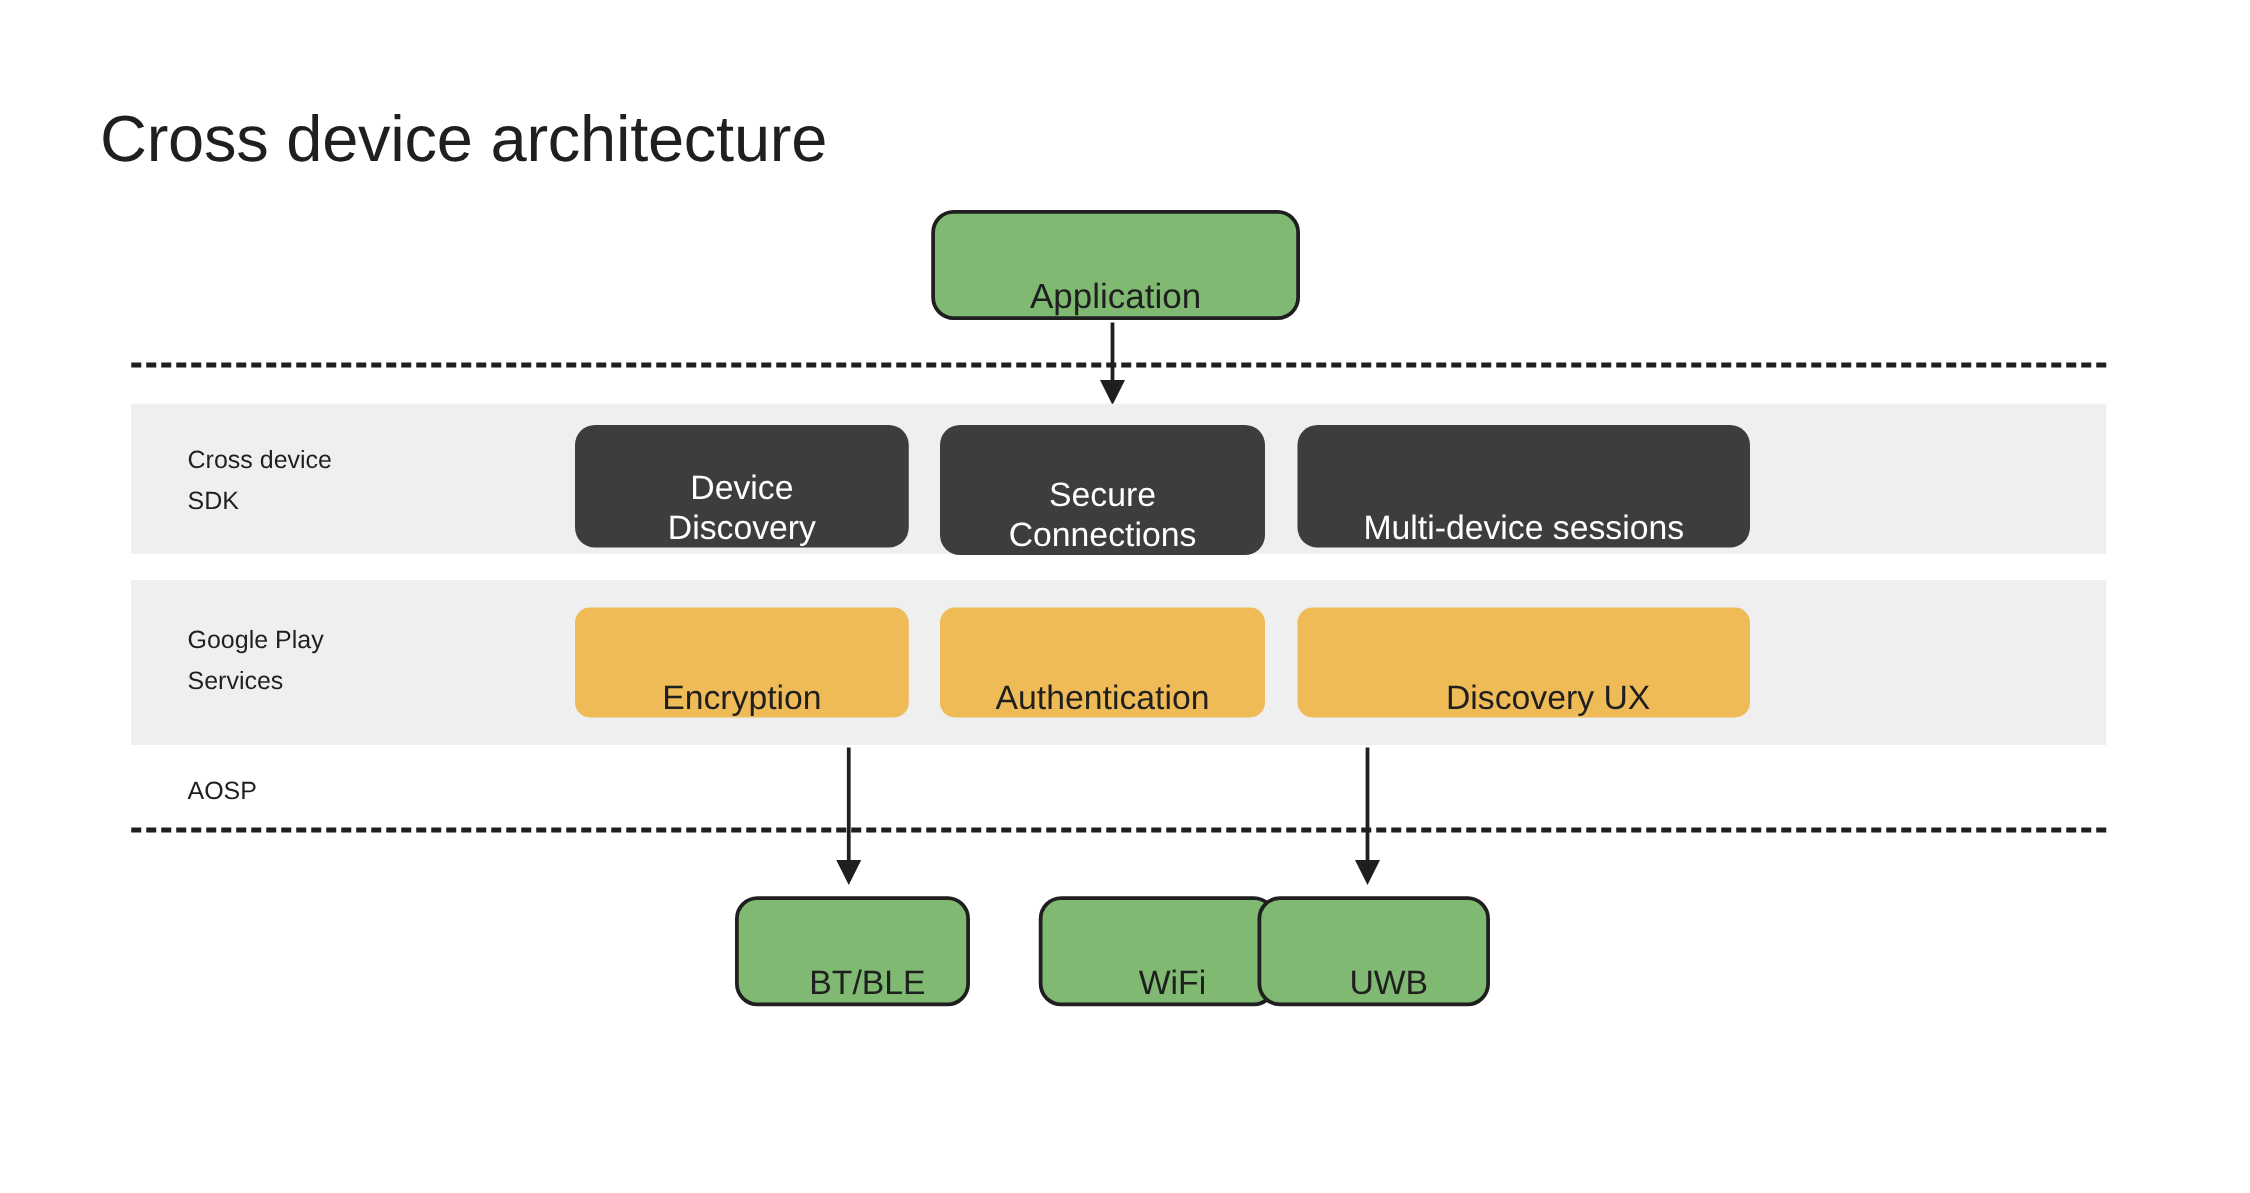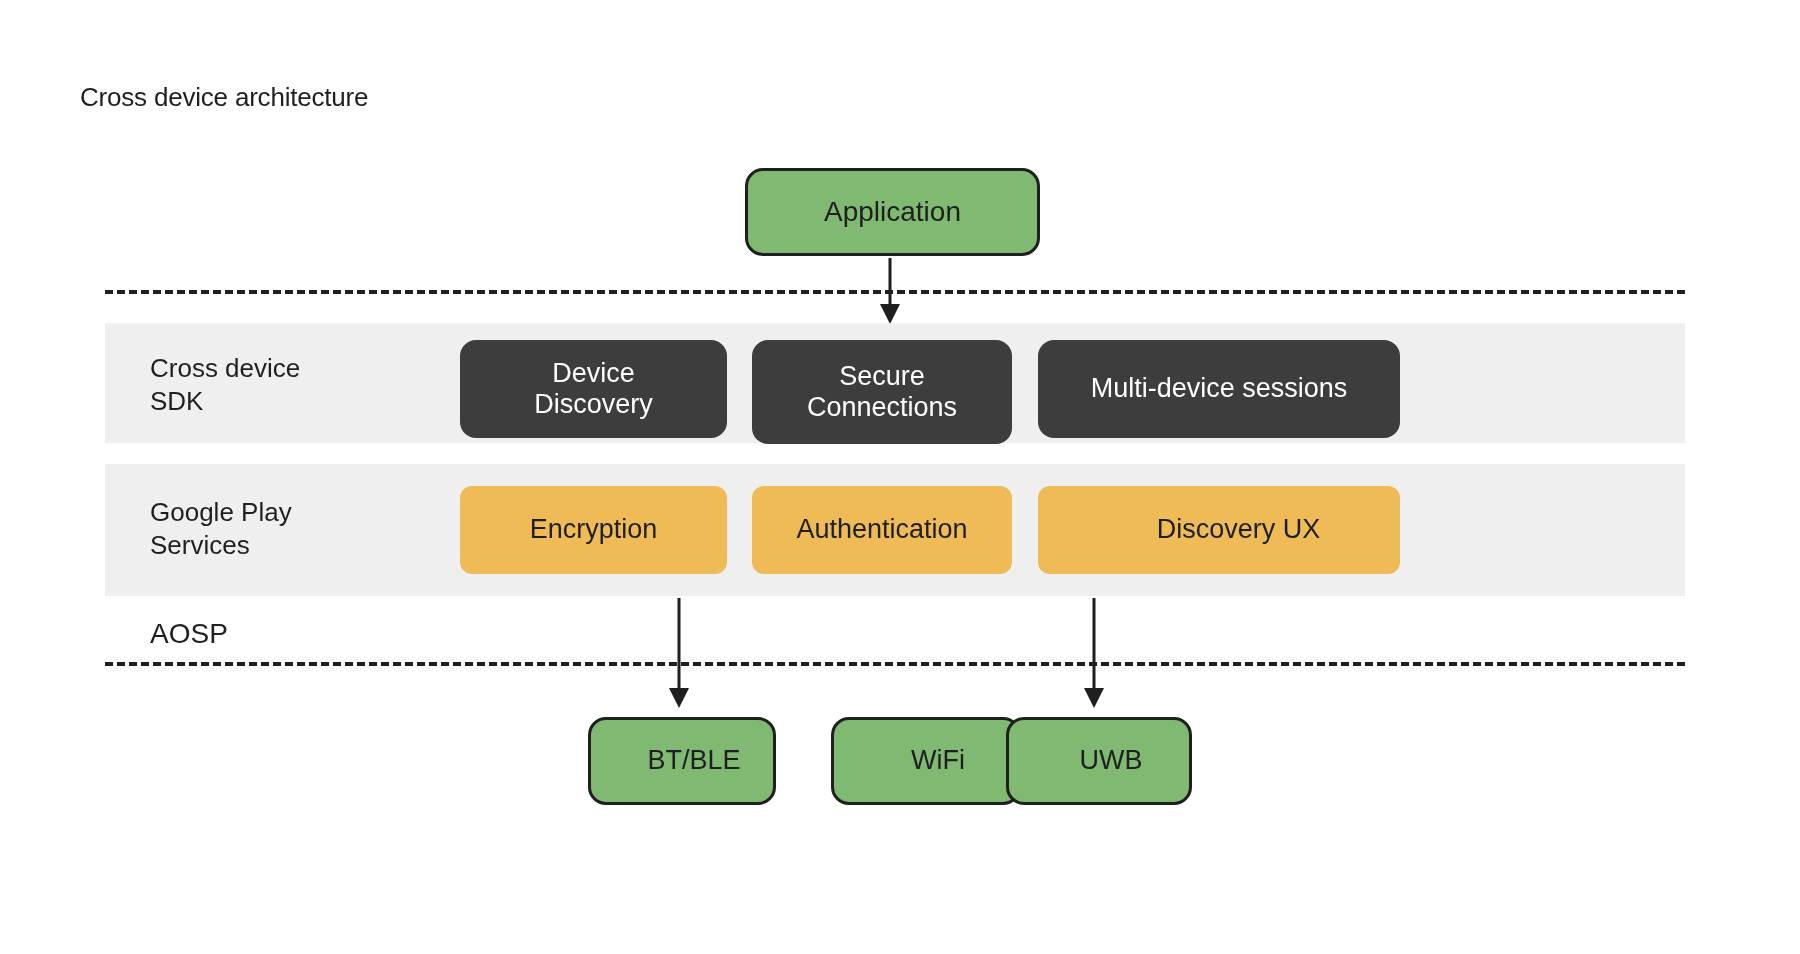--- a/index.html
+++ b/index.html
@@ -22,21 +22,21 @@
     width: 1800px;
     height: 954px;
     background: #ffffff;
   }
 
   
   .title {
     position: absolute;
     left: 80px;
     top: 82px;
-    font-size: 26px;
+    font-size: 52px;
     font-weight: 400;
     color: #1f1f1f;
     letter-spacing: -0.2px;
     white-space: nowrap;
   }
 
   
   .dashed-line {
     position: absolute;
     height: 0;
@@ -51,43 +51,43 @@
     left: 105px;
     width: 1580px;
     background: #efefef;
   }
   #band-sdk { top: 323px; height: 120px; }
   #band-gps { top: 464px; height: 132px; }
 
   .band-label {
     position: absolute;
     left: 150px;
-    font-size: 26px;
+    font-size: 20px;
     line-height: 33px;
     color: #1f1f1f;
     white-space: pre-line;
     font-weight: 400;
   }
   #label-sdk { top: 352px; }
   #label-gps { top: 496px; }
   #label-aosp {
     position: absolute;
     left: 150px;
     top: 617px;
-    font-size: 28px;
+    font-size: 20px;
     line-height: 33px;
     color: #1f1f1f;
     font-weight: 400;
   }
 
   
   .node {
     position: absolute;
     display: flex;
-    align-items: center;
+    align-items: flex-end;
     justify-content: center;
     text-align: center;
     box-sizing: border-box;
     white-space: pre-line;
     line-height: 1.16;
   }
 
   
   .node-app {
     border-radius: 18px;

